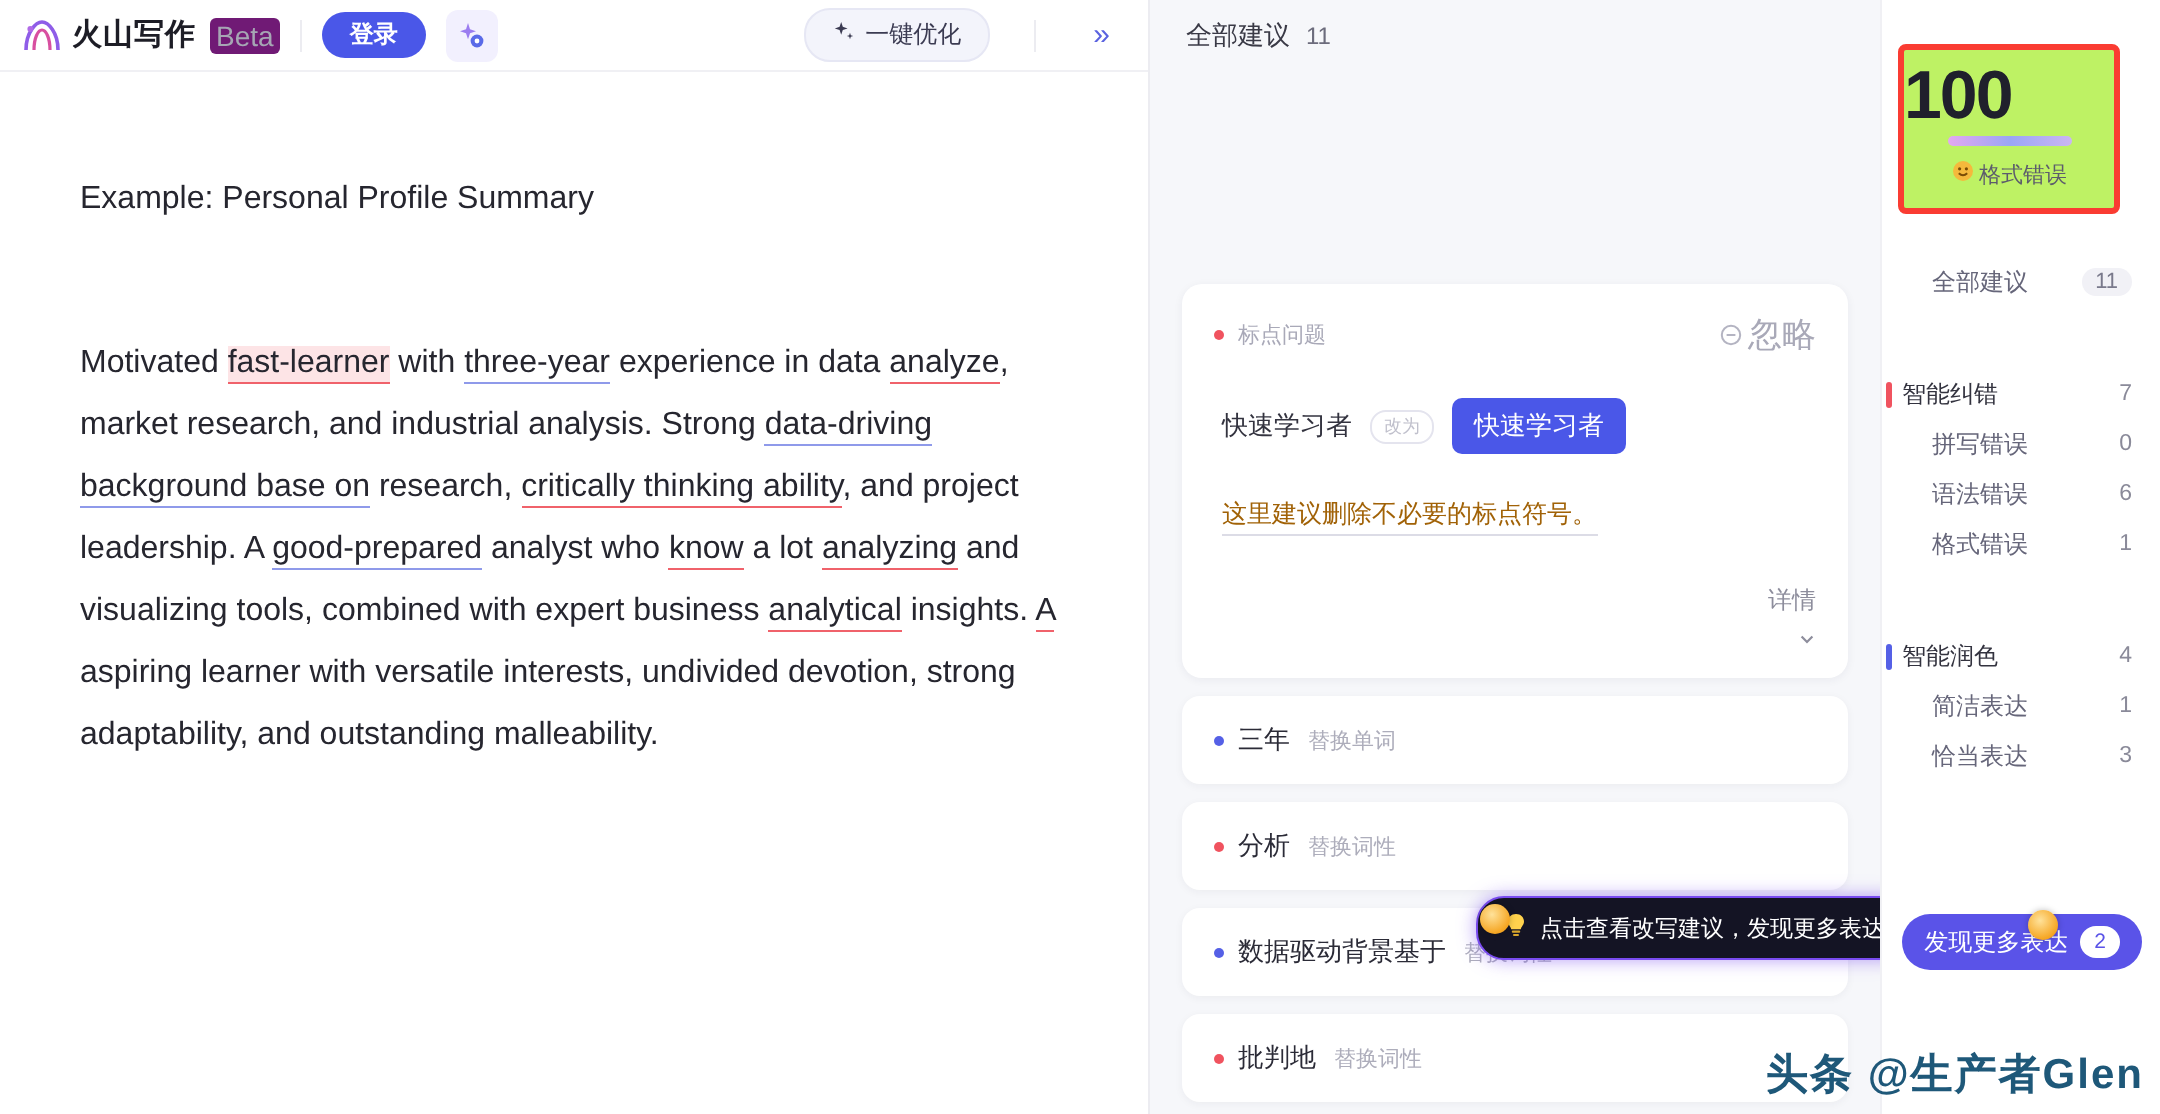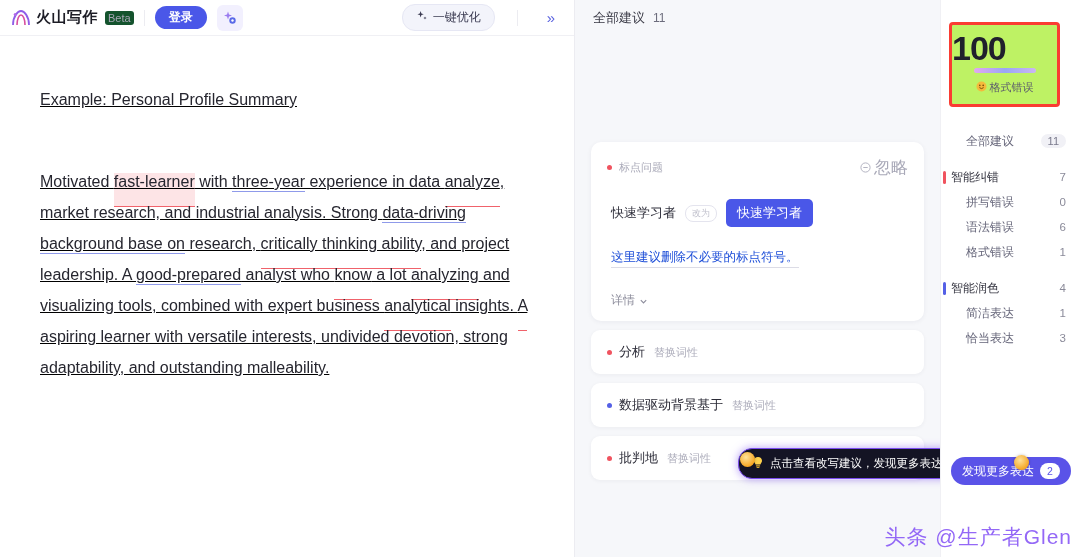--- a/index.html
+++ b/index.html
@@ -25,22 +25,22 @@
     background: #fff;
     border-bottom: 1px solid #f0f0f4;
   }
   .brand { display: flex; align-items: center; gap: 4px; }
   .brand-mark { width: 22px; height: 20px; display:block; }
   .brand-name {
     font-size: 15px; font-weight: bold; color: #1d1d26;
     letter-spacing: .5px;
   }
   .beta-tag {
-    font-size: 11px; color: #a6a6b4; margin-left: 3px;
-    padding: 1px 3px; border-radius: 3px; background: #14532d;
+    font-size: 14px; color: #a6a6b4; margin-left: 3px;
+    padding: 1px 3px; border-radius: 3px; background: #701a75;
   }
   .divider-v { width:1px; height:16px; background:#ececf1; margin:0 10px; }
   .login-btn {
     background: #4a57e8; color: #fff;
     font-size: 12px; padding: 4px 14px;
     border-radius: 12px; border: none; cursor: pointer;
     line-height: 1.2;
     font-weight: bold;
   }
   .magic-icon-btn {
@@ -57,32 +57,31 @@
     border-radius: 13px; padding: 4px 13px; cursor: pointer;
   }
   .collapse-btn {
     color: #5b63e0; font-size: 15px; padding: 2px 7px;
     cursor: pointer; line-height: 1;
   }
 
   .doc-area {
     flex: 1; padding: 52px 40px 0 40px;
     overflow: hidden;
-    text-decoration: underline;
   }
   .doc-title {
     font-size: 16px; color: #26262f; margin-bottom: 54px;
     line-height: 1.5;
   }
   .doc-body {
     font-size: 16px; line-height: 31px; color: #26262f;
   }
   .u-red {
     border-bottom: 1.5px solid #f0626b;
-    padding-bottom: 16px;
+    padding-bottom: 1px;
   }
   .u-red.hl { background: #fde4e6; }
   .u-blue {
     border-bottom: 1.5px solid #8f9aea;
     padding-bottom: 1px;
   }
 
   
   .sugg-col {
     width: 365px; height: 557px;
@@ -120,27 +119,27 @@
   .orig-text { font-size: 13px; color: #33333f; }
   .arrow-pill {
     border: 1px solid #e4e4ee; border-radius: 8px;
     padding: 1px 6px; font-size: 9px; color: #c0c0cc;
   }
   .repl-chip {
     background: #4a57e8; color: #fff; font-size: 13px;
     padding: 5px 11px; border-radius: 5px; cursor: pointer;
   }
   .card-desc {
-    margin: 22px 0 0 4px; font-size: 12.5px; color: #1d4ed8;
+    margin: 22px 0 0 4px; font-size: 12.5px; color: #a16207;
     border-bottom: 1px solid #dcdce6; display: inline-block;
     padding-bottom: 1px;
   }
   .card-detail {
     margin: 24px 0 0 4px; font-size: 12px; color: #8d8d9c;
-    display: flex; align-items: flex-end; gap: 4px; cursor: pointer;
+    display: flex; align-items: flex-end; gap: 4px; cursor: pointer; flex-direction: column;
   }
 
   .sugg-item {
     background: #fff; border-radius: 9px;
     margin-top: 9px; padding: 13px 16px;
     display: flex; align-items: center;
     box-shadow: 0 1px 4px rgba(30,30,60,.05);
     cursor: pointer;
   }
   .item-word { font-size: 13px; color: #2b2b37; }
@@ -190,21 +189,21 @@
   .nav-row {
     display: flex; align-items: center;
     height: 25px; padding: 0 14px 0 10px;
     font-size: 12px; color: #4a4a58; cursor: pointer;
     position: relative;
   }
   .nav-row .bar {
     position: absolute; left: 2px; top: 6px;
     width: 3px; height: 13px; border-radius: 2px;
   }
-  .nav-row.group { font-weight: normal; color: #33333f; }
+  .nav-row.group { font-weight: normal; color: #33333f; margin-top: 20px; }
   .nav-row.sub { padding-left: 25px; color: #66667a; }
   .nav-label { }
   .nav-count { margin-left: auto; color: #8a8a99; font-size: 11.5px; }
   .nav-count.pill {
     background: #f1f1f6; color: #7a7a8c;
     border-radius: 8px; padding: 1px 7px; font-size: 11px;
   }
   .nav-gap { height: 11px; }
 
   .discover-btn {
@@ -216,21 +215,21 @@
     font-size: 12px; cursor: pointer;
   }
   .discover-badge {
     background: #fff; color: #5a53e8;
     border-radius: 9px; font-size: 10.5px;
     padding: 1px 7px; line-height: 1.4;
   }
 
   .watermark {
     position: absolute; right: 8px; bottom: 6px;
-    font-size: 21px; color: #8b5cf6; font-weight: normal;
+    font-size: 21px; color: #0c4a6e; font-weight: bold;
     letter-spacing: 1px; opacity: .92;
   }
   .cursor {
     position: absolute; width: 15px; height: 15px;
     border-radius: 50%;
     background: radial-gradient(circle at 40% 35%, #ffe29a, #f5a623 70%, #e08c10);
     box-shadow: 0 0 3px rgba(0,0,0,.25);
   }
 </style>
 </head>
@@ -315,20 +314,25 @@
           <span>
             <svg width="9" height="9" viewBox="0 0 9 9">
               <path d="M1.8 3.2 L4.5 6 L7.2 3.2" fill="none" stroke="#8d8d9c" stroke-width="1.1"></path>
             </svg>
           </span>
         </div>
       </div>
 
       <div>
           <div class="sugg-item">
+            <span class="dot blue"></span>
+            <span class="item-word">三年</span>
+            <span class="item-tag">替换单词</span>
+          </div>
+          <div class="sugg-item">
             <span class="dot red"></span>
             <span class="item-word">分析</span>
             <span class="item-tag">替换词性</span>
           </div>
           <div class="sugg-item">
             <span class="dot blue"></span>
             <span class="item-word">数据驱动背景基于</span>
             <span class="item-tag">替换词性</span>
           </div>
           <div class="sugg-item">

